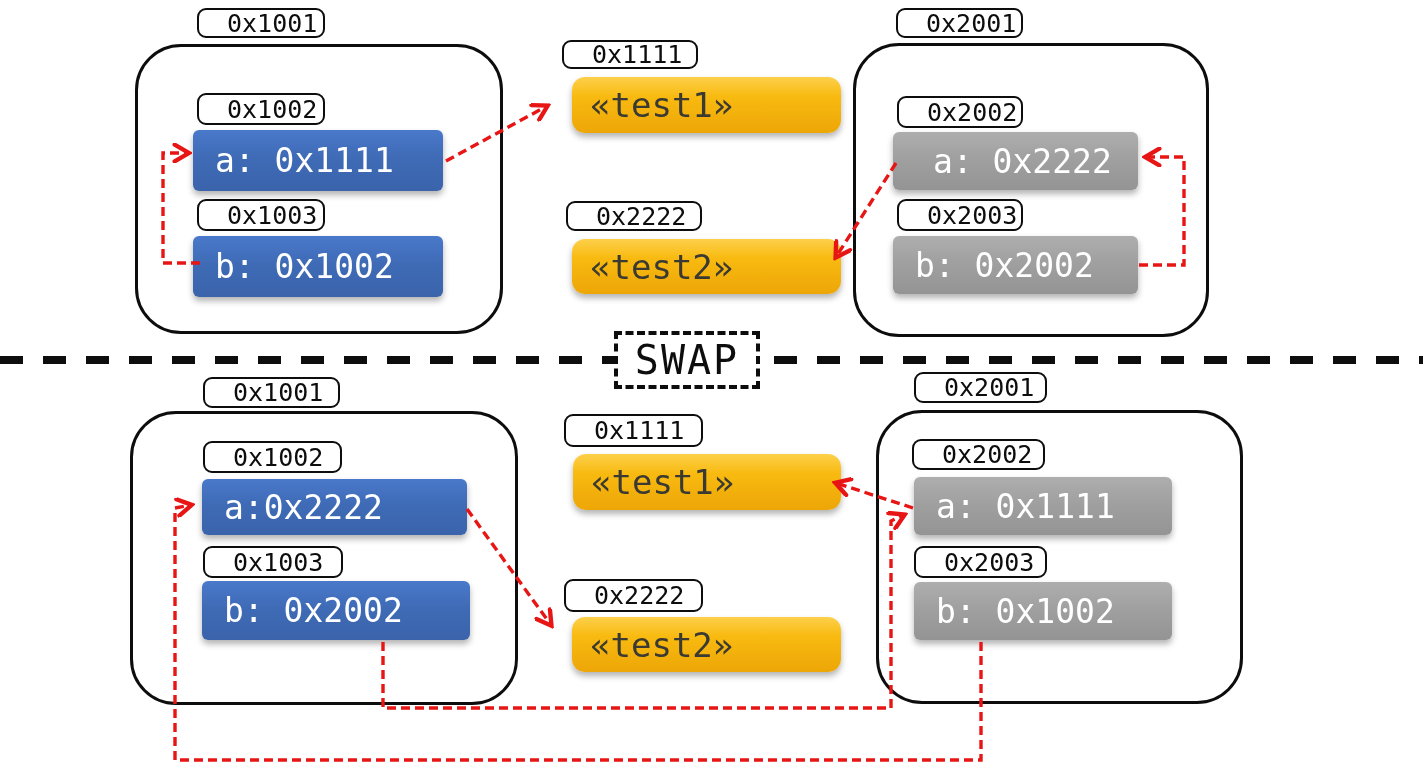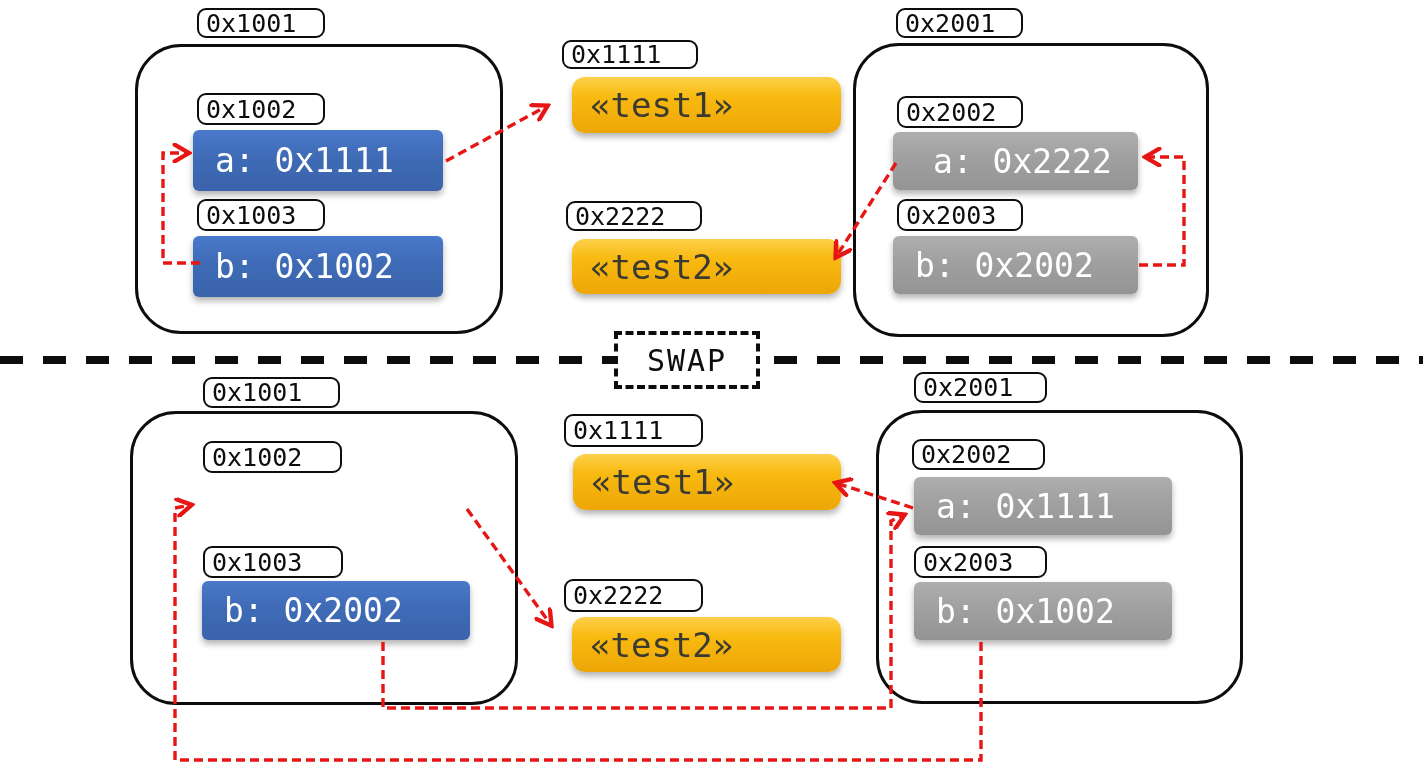--- a/index.html
+++ b/index.html
@@ -24,21 +24,21 @@
   }
 
   
   .addr-tag {
     position: absolute;
     background: #ffffff;
     border: 2.5px solid #0d0d0d;
     border-radius: 9px;
     display: flex;
     align-items: center;
-    padding-left: 7px;
+    padding-left: 28px;
     font-size: 25px;
     color: #0d0d0d;
     z-index: 2;
     white-space: nowrap;
   }
 
   
   .slot {
     position: absolute;
     border-radius: 6px;
@@ -84,21 +84,21 @@
 
   .swap-box {
     position: absolute;
     left: 614px; top: 331px;
     width: 146px; height: 58px;
     background: #ffffff;
     border: 4px dashed #0d0d0d;
     display: flex;
     align-items: center;
     justify-content: center;
-    font-size: 30px;
+    font-size: 40px;
     color: #0d0d0d;
     z-index: 4;
     letter-spacing: 2px;
   }
 </style>
 </head>
 <body>
 
 <div class="stage">
 
@@ -123,20 +123,21 @@
   <div class="addr-tag" style="left:897px; top:96px; width:126px; height:32px;">0x2002</div>
   <div class="slot gray" style="left:893px; top:132px; width:245px; height:58px;padding-left:40px;">a: 0x2222</div>
 
   <div class="addr-tag" style="left:897px; top:199px; width:126px; height:32px;">0x2003</div>
   <div class="slot gray" style="left:893px; top:236px; width:245px; height:58px;">b: 0x2002</div>
 
   <div class="addr-tag" style="left:203px; top:377px; width:137px; height:31px;">0x1001</div>
   <div class="obj-container" style="left:130px; top:411px; width:388px; height:294px;"></div>
 
   <div class="addr-tag" style="left:203px; top:441px; width:139px; height:32px;">0x1002</div>
+  <div class="slot blue" style="left:202px; top:479px; width:265px; height:56px;">a:0x2222</div>
 
   <div class="addr-tag" style="left:203px; top:546px; width:140px; height:32px;">0x1003</div>
   <div class="slot blue" style="left:202px; top:581px; width:268px; height:59px;">b: 0x2002</div>
 
   <div class="addr-tag" style="left:564px; top:414px; width:139px; height:33px;">0x1111</div>
   <div class="string-box" style="left:559px; top:454px; width:268px; height:56px;">«test1»</div>
 
   <div class="addr-tag" style="left:564px; top:579px; width:139px; height:33px;">0x2222</div>
   <div class="string-box" style="left:558px; top:617px; width:269px; height:55px;">«test2»</div>
 

